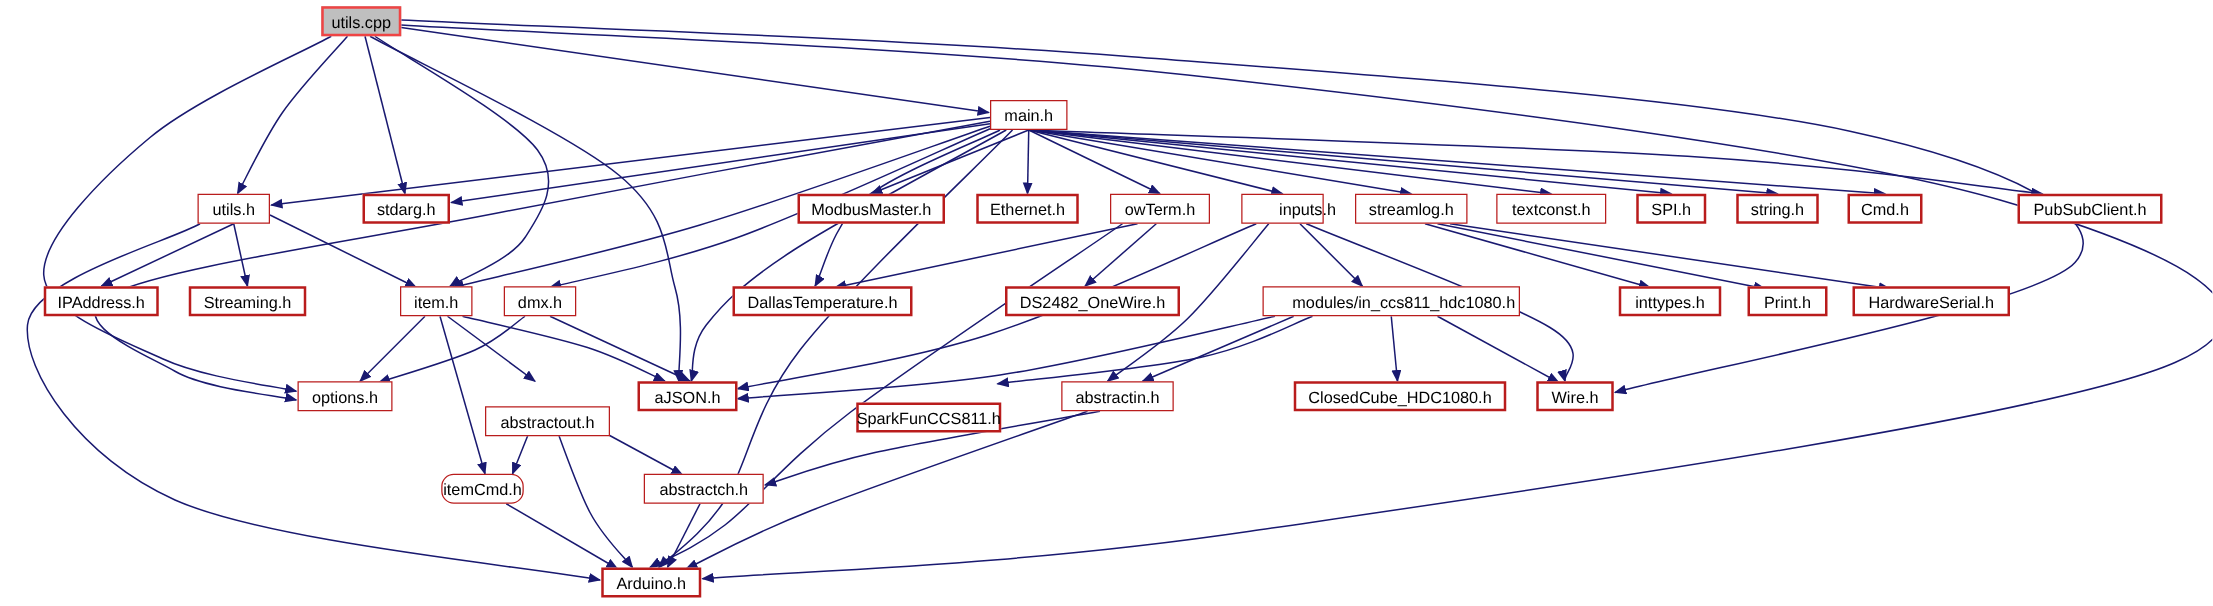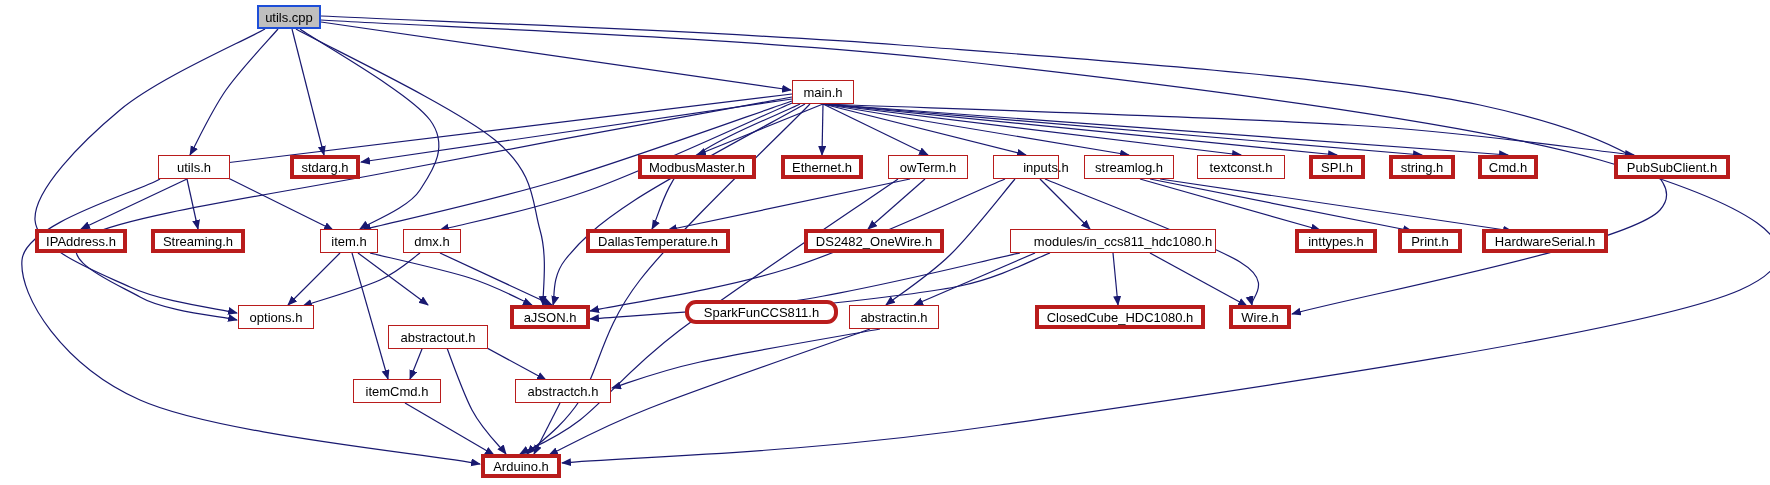--- a/index.html
+++ b/index.html
@@ -8,30 +8,30 @@
     width:1770px;height:485px;
     background:#ffffff;
     font-family:"Liberation Sans", sans-serif;
     overflow:hidden;
   }
   #edges{position:absolute;left:0;top:0;width:1770px;height:485px;}
   .node{
     position:absolute;
     box-sizing:border-box;
     background:#ffffff;
-    border:4px solid #b91c1c;
+    border:2px solid #b91c1c;
     color:#000000;
     font-size:13px;
     text-align:center;
     white-space:nowrap;
     display:flex;align-items:center;justify-content:center;
     padding:0 4px;
   }
   .node.internal{border:1px solid #b91c1c;}
-  .node.current{background:#bfbfbf;border:2px solid #1d4ed8;font-weight:normal;}
+  .node.current{background:#bfbfbf;border:2px solid #ef4444;font-weight:normal;}
 </style>
 </head>
 <body>
 
 <div id="canvas">
   <svg id="edges" width="1770" height="485" viewBox="0 0 1770 485" xmlns="http://www.w3.org/2000/svg">
     <defs>
       <marker id="arrow" markerUnits="userSpaceOnUse" markerWidth="12" markerHeight="10" refX="9" refY="4" orient="auto">
         <path d="M0,0 L10,4 L0,8 z" fill="#191970"></path>
       </marker>
@@ -93,21 +93,21 @@
         <path d="M440,329 C445.3333333333333,342.5 461,389.1666666666667 472,410 C483,430.8333333333333 500.3333333333333,446.6666666666667 506,454" fill="none" stroke="#191970" stroke-width="1.2" marker-end="url(#arrow)"></path>
         <path d="M880,329 C850,334.5 744.6666666666666,352.1666666666667 700,362 C655.3333333333334,371.8333333333333 626.6666666666666,383.6666666666667 612,388" fill="none" stroke="#191970" stroke-width="1.2" marker-end="url(#arrow)"></path>
         <path d="M870,329 C833.3333333333334,342.1666666666667 703.5,387 650,408 C596.5,429 565.8333333333334,447.1666666666667 549,455" fill="none" stroke="#191970" stroke-width="1.2" marker-end="url(#arrow)"></path>
         <path d="M405,403 L494,455" fill="none" stroke="#191970" stroke-width="1.2" marker-end="url(#arrow)"></path>
         <path d="M560,403 L534,454" fill="none" stroke="#191970" stroke-width="1.2" marker-end="url(#arrow)"></path>
       </g>
   </svg>
   <div id="nodes">
       <div class="node current" style="left: 257px; top: 5px; width: 64px; height: 24px;">utils.cpp</div>
       <div class="node internal" style="left: 792px; top: 80px; width: 62px; height: 24px;">main.h</div>
-      <div class="node internal" style="left: 158px; top: 155px; width: 72px; height: 24px;">utils.h</div>
+      <div class="node internal" style="left: 158px; top: 155px; width: 58px; height: 24px;">utils.h</div>
       <div class="node external" style="left: 290px; top: 155px; width: 70px; height: 24px;">stdarg.h</div>
       <div class="node external" style="left: 638px; top: 155px; width: 118px; height: 24px;">ModbusMaster.h</div>
       <div class="node external" style="left: 781px; top: 155px; width: 82px; height: 24px;">Ethernet.h</div>
       <div class="node internal" style="left: 888px; top: 155px; width: 80px; height: 24px;">owTerm.h</div>
       <div class="node internal" style="left: 993px; top: 155px; width: 66px; height: 24px; padding-left: 44px;">inputs.h</div>
       <div class="node internal" style="left: 1084px; top: 155px; width: 90px; height: 24px;">streamlog.h</div>
       <div class="node internal" style="left: 1197px; top: 155px; width: 88px; height: 24px;">textconst.h</div>
       <div class="node external" style="left: 1309px; top: 155px; width: 56px; height: 24px;">SPI.h</div>
       <div class="node external" style="left: 1389px; top: 155px; width: 66px; height: 24px;">string.h</div>
       <div class="node external" style="left: 1478px; top: 155px; width: 60px; height: 24px;">Cmd.h</div>
@@ -118,21 +118,21 @@
       <div class="node internal" style="left: 403px; top: 229px; width: 58px; height: 24px;">dmx.h</div>
       <div class="node external" style="left: 586px; top: 229px; width: 144px; height: 24px;">DallasTemperature.h</div>
       <div class="node external" style="left: 804px; top: 229px; width: 140px; height: 24px;">DS2482_OneWire.h</div>
       <div class="node internal" style="left: 1010px; top: 229px; width: 206px; height: 24px; padding-left: 24px;">modules/in_ccs811_hdc1080.h</div>
       <div class="node external" style="left: 1295px; top: 229px; width: 82px; height: 24px;">inttypes.h</div>
       <div class="node external" style="left: 1398px; top: 229px; width: 64px; height: 24px;">Print.h</div>
       <div class="node external" style="left: 1482px; top: 229px; width: 126px; height: 24px;">HardwareSerial.h</div>
       <div class="node internal" style="left: 238px; top: 305px; width: 76px; height: 24px;">options.h</div>
       <div class="node internal" style="left: 388px; top: 305px; width: 100px; height: 24px; margin-top: 20px;">abstractout.h</div>
       <div class="node external" style="left: 510px; top: 305px; width: 80px; height: 24px;">aJSON.h</div>
-      <div class="node external" style="left: 685px; top: 300px; width: 153px; height: 24px; border-radius: 11px;">SparkFunCCS811.h</div>
+      <div class="node external" style="left: 685px; top: 322px; width: 116px; height: 24px;">SparkFunCCS811.h</div>
       <div class="node internal" style="left: 849px; top: 305px; width: 90px; height: 24px;">abstractin.h</div>
       <div class="node external" style="left: 1035px; top: 305px; width: 170px; height: 24px;">ClosedCube_HDC1080.h</div>
       <div class="node external" style="left: 1229px; top: 305px; width: 62px; height: 24px;">Wire.h</div>
-      <div class="node internal" style="left: 353px; top: 379px; width: 88px; height: 24px;">itemCmd.h</div>
+      <div class="node internal" style="left: 353px; top: 379px; width: 66px; height: 24px; border-radius: 10px;">itemCmd.h</div>
       <div class="node internal" style="left: 515px; top: 379px; width: 96px; height: 24px;">abstractch.h</div>
       <div class="node external" style="left: 481px; top: 454px; width: 80px; height: 24px;">Arduino.h</div>
     </div>
 </div>
 
 </body></html>

